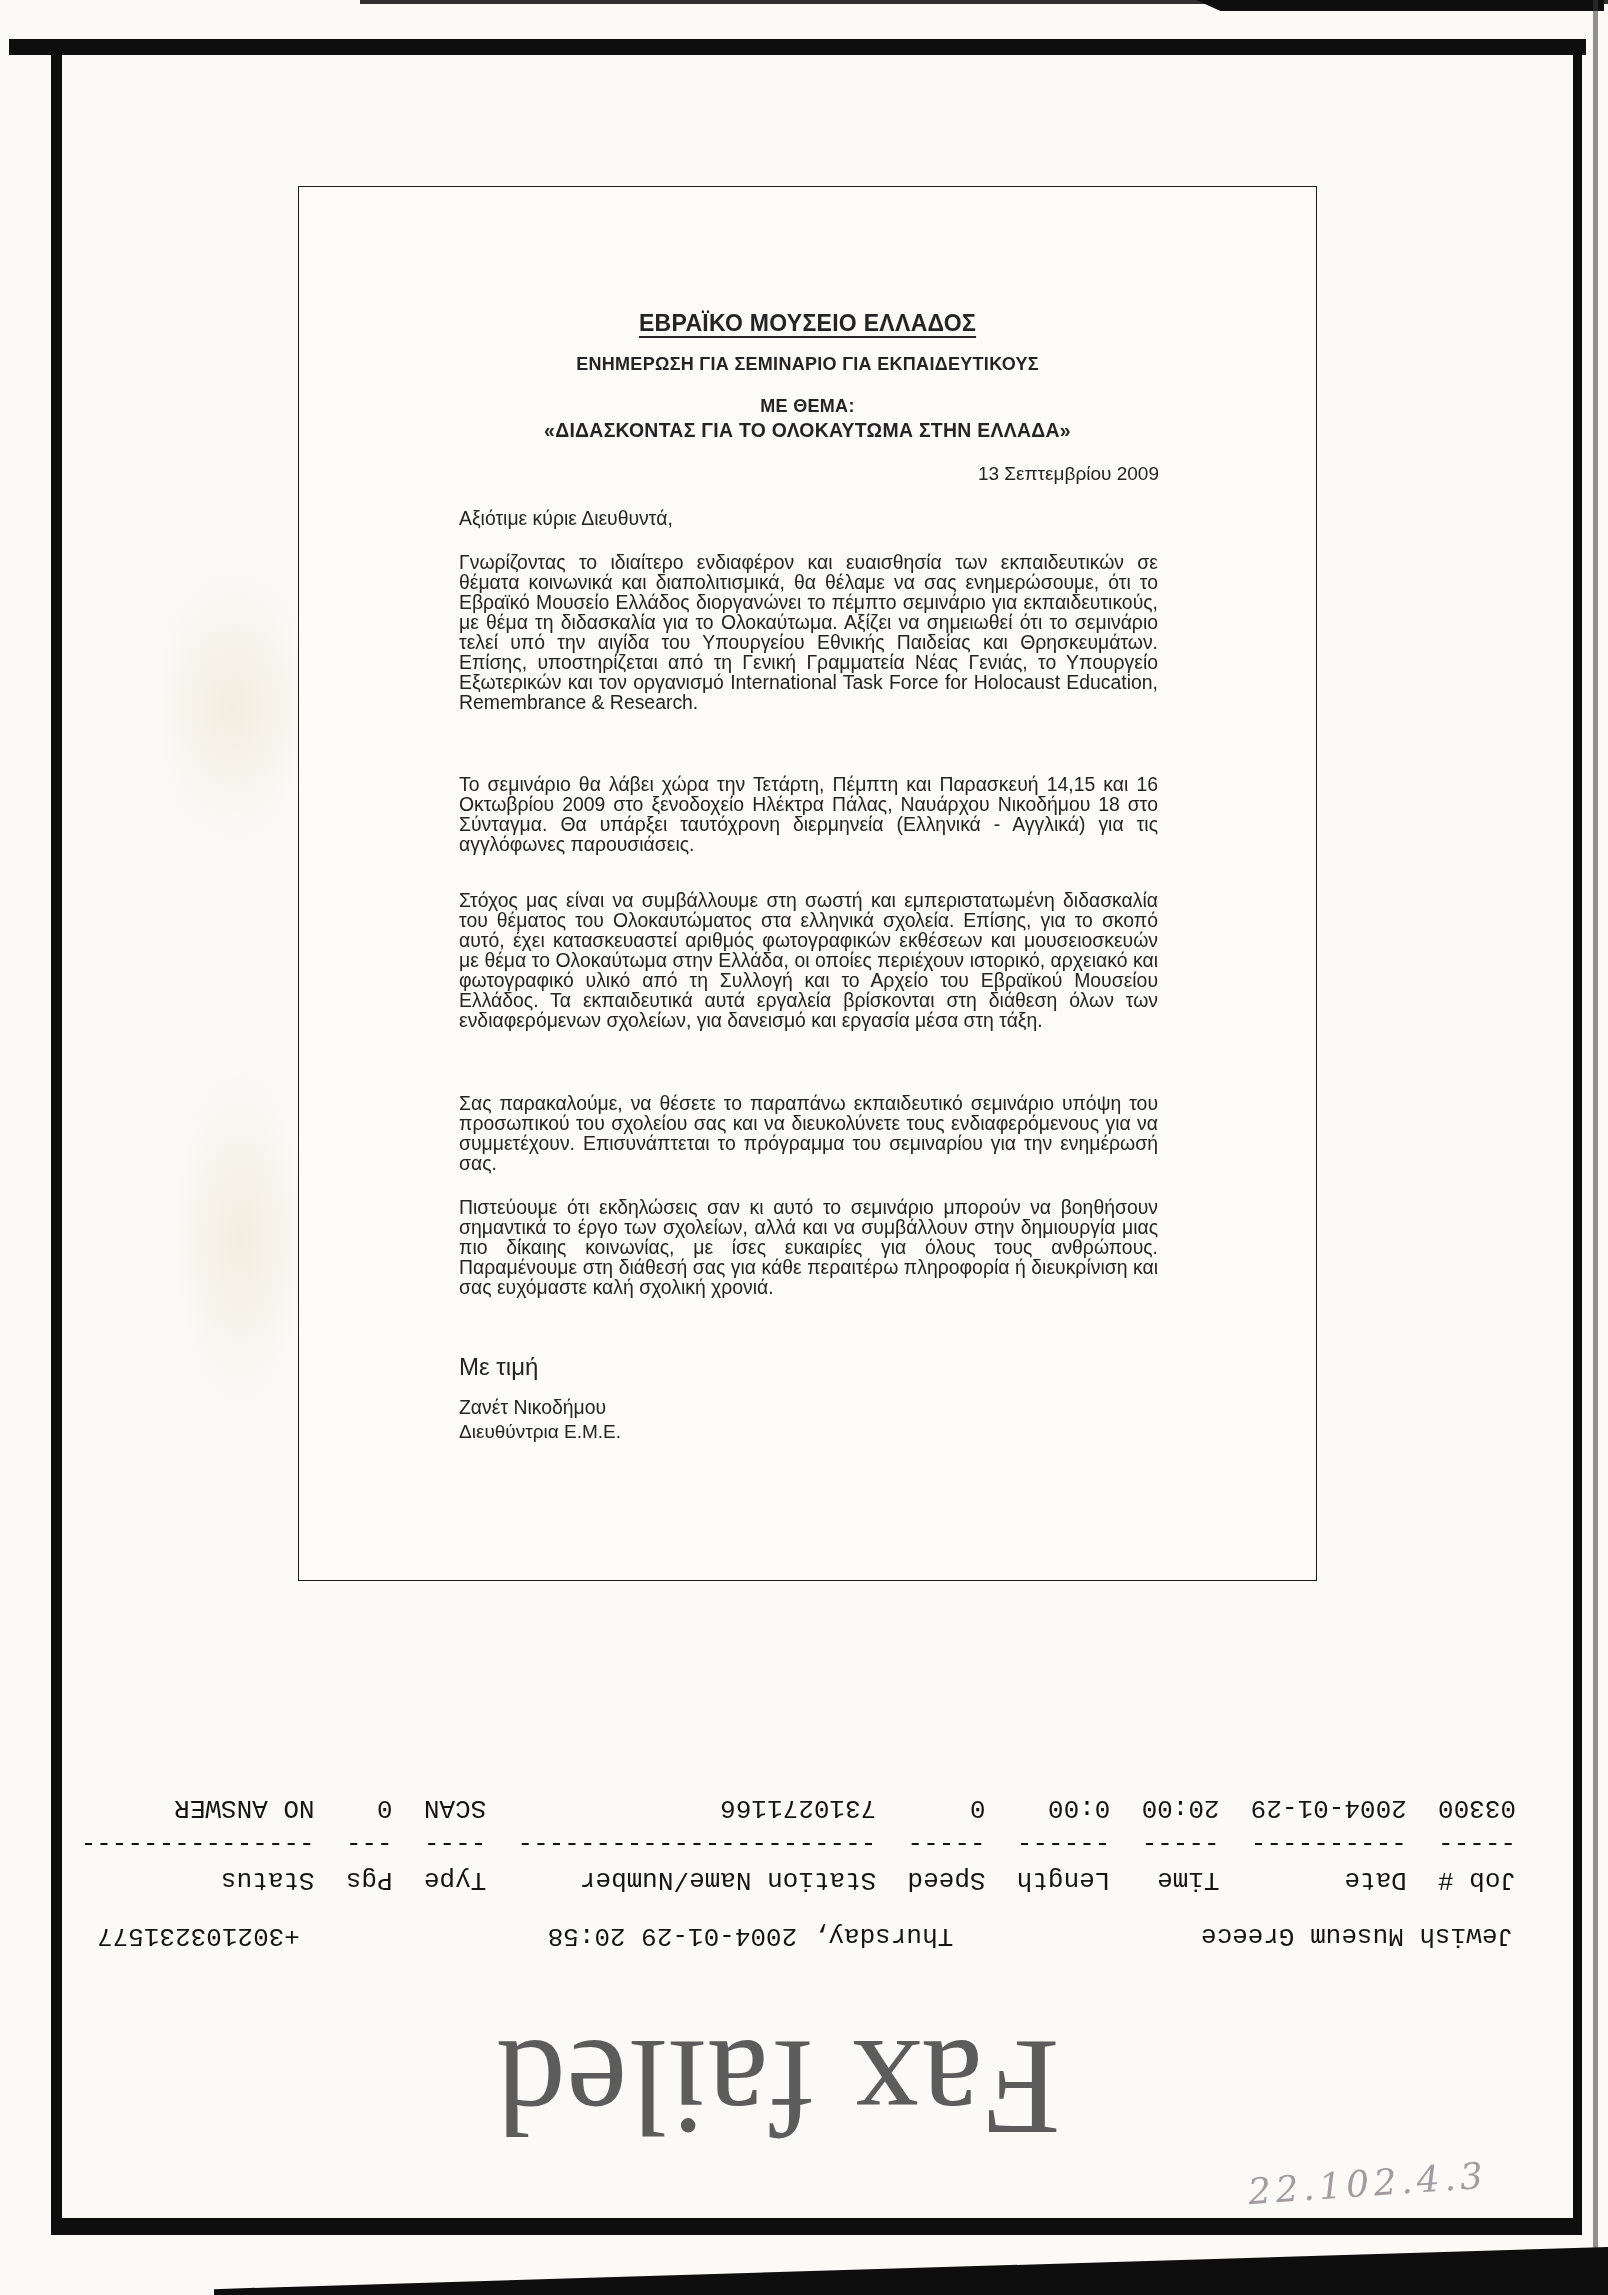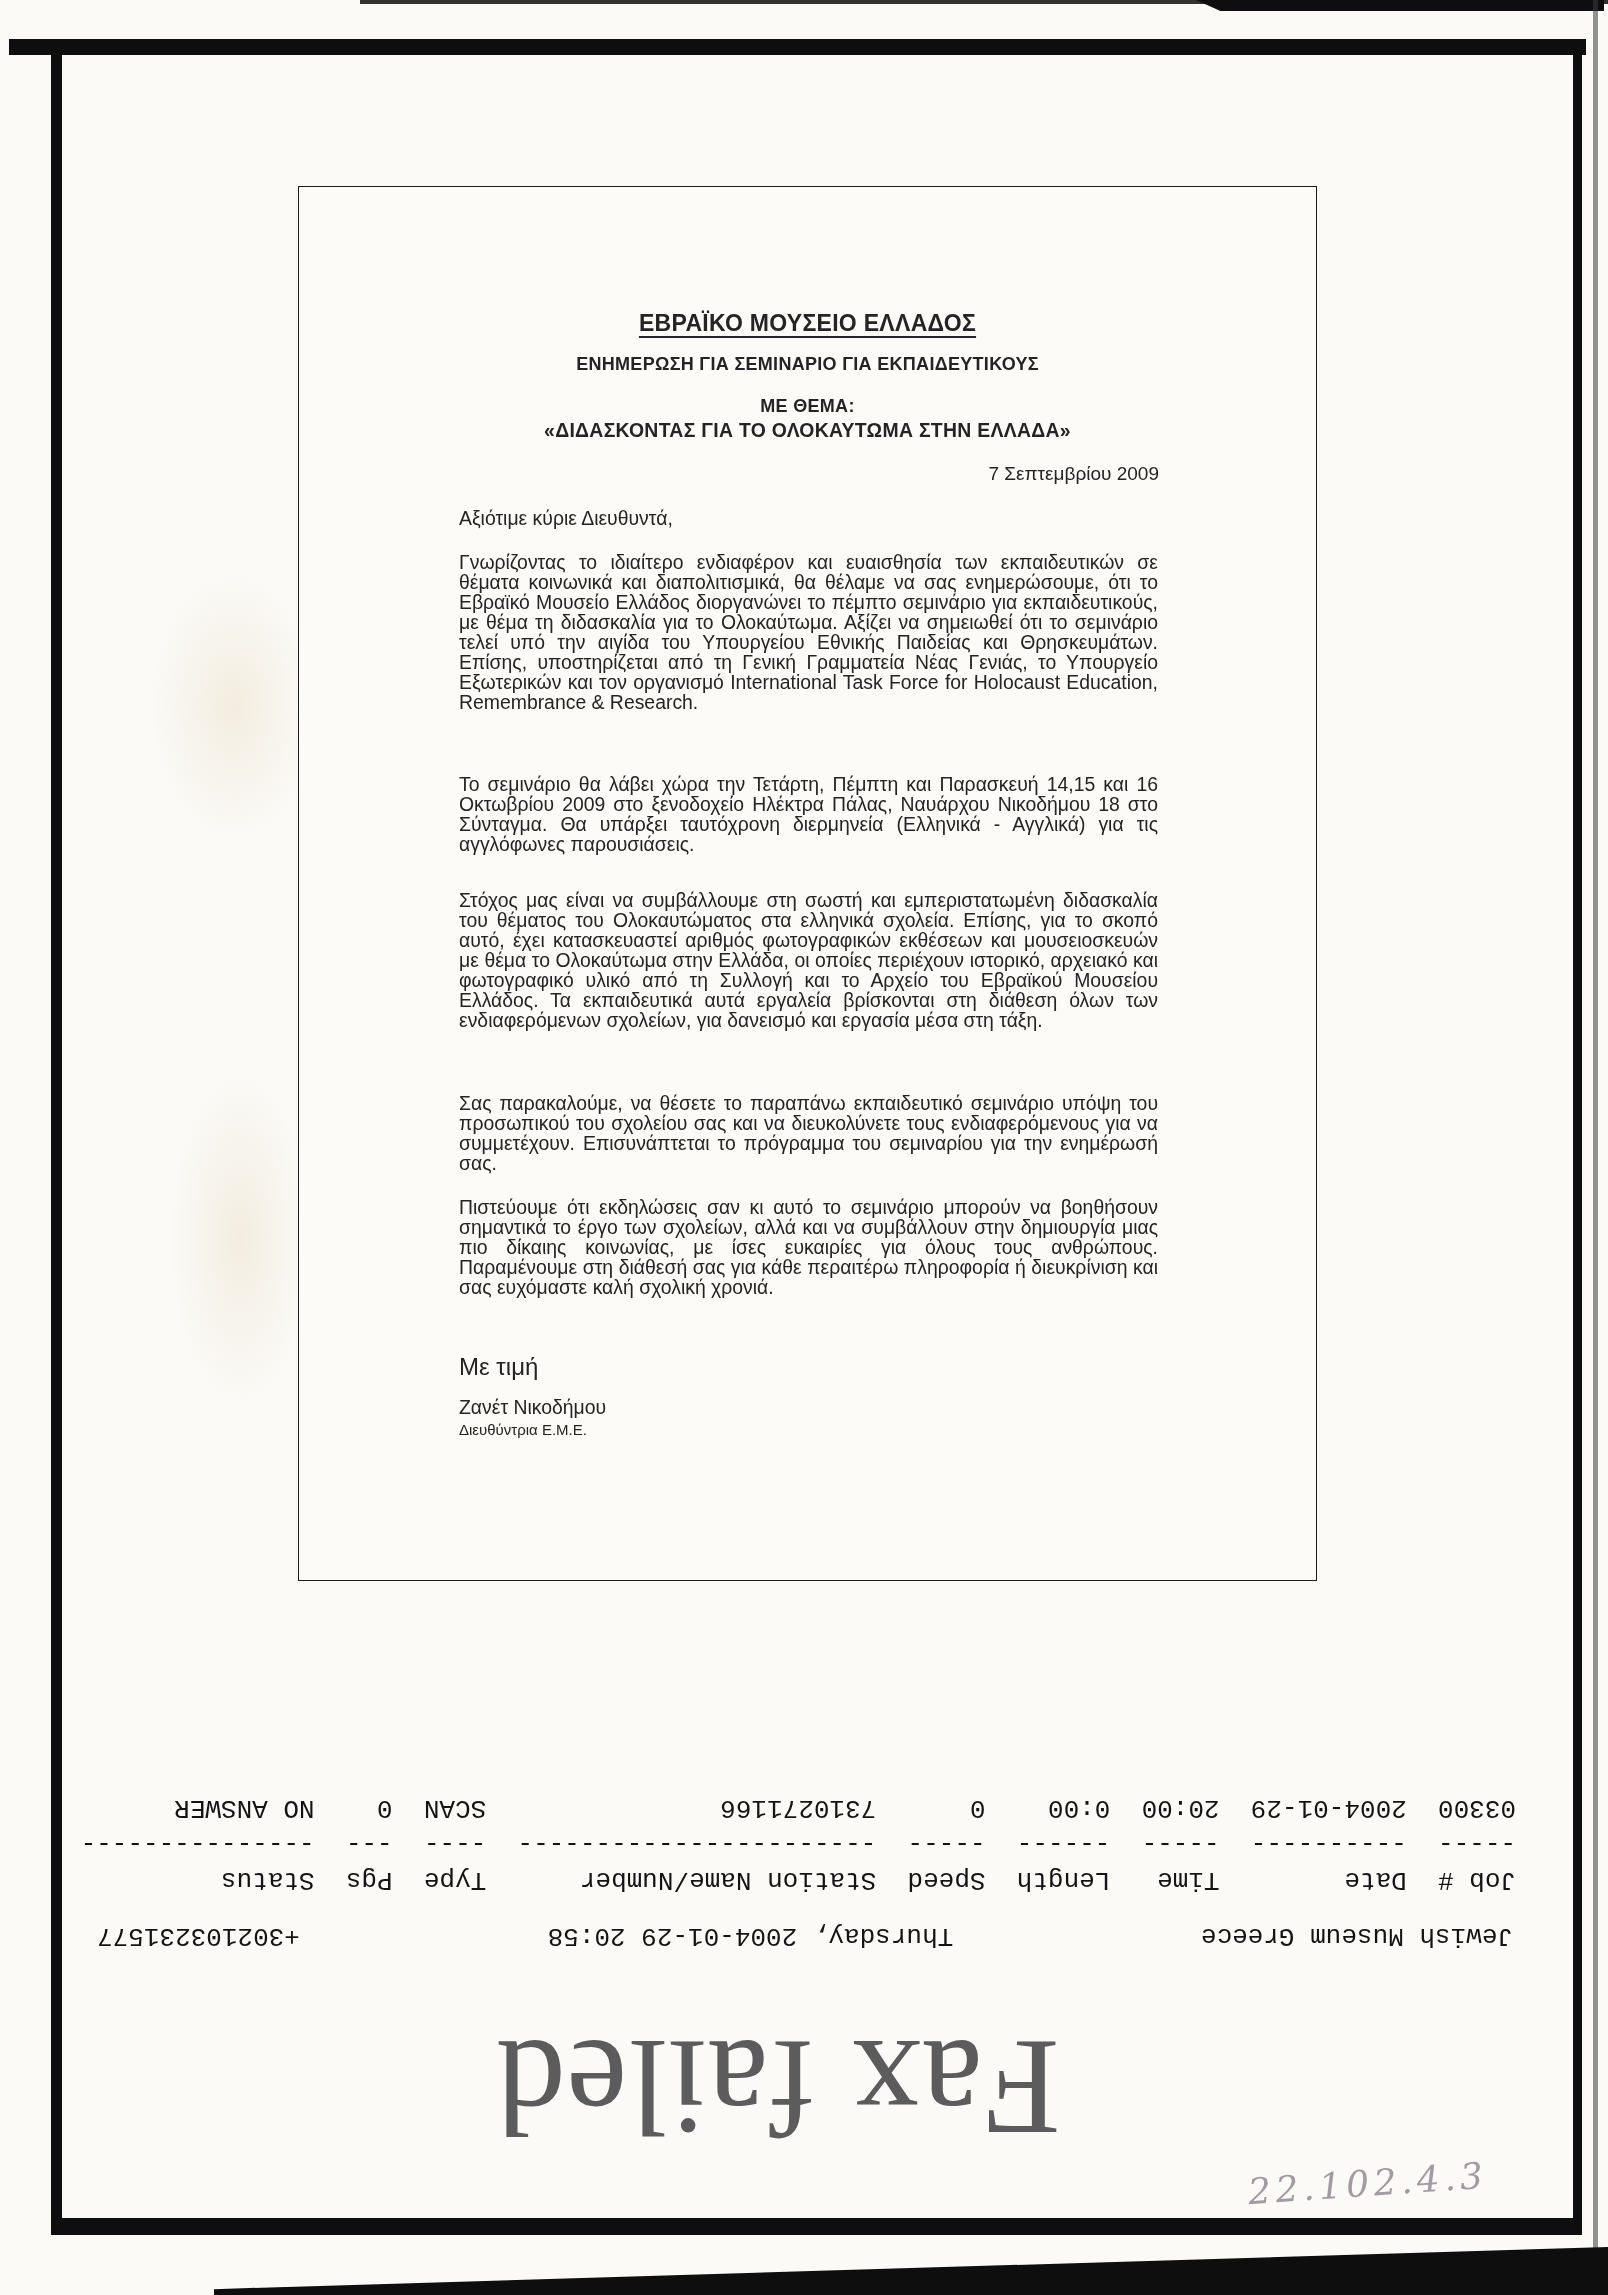--- a/index.html
+++ b/index.html
@@ -34,21 +34,21 @@
   .seminar-title{top:232px;font-size:19.4px;}
   .date-line{position:absolute;top:276px;right:157px;font-size:19px;}
   .salutation{position:absolute;left:160px;top:320px;font-size:19.4px;text-align:center;}
   .para{
     position:absolute;left:160px;width:699px;margin:0;
     font-size:19.4px;line-height:20px;text-align:justify;
   }
   .p1{top:365px;} .p2{top:587px;} .p3{top:703px;} .p4{top:906px;} .p5{top:1010px;}
   .closing{position:absolute;left:160px;top:1166px;font-size:24px;}
   .sig-name{position:absolute;left:160px;top:1209px;font-size:19.4px;}
-  .sig-title{position:absolute;left:160px;top:1234px;font-size:15px;}
+  .sig-title{position:absolute;left:160px;top:1234px;font-size:19px;}
   
   .fax-table{
     position:absolute;left:194px;top:1791px;width:1322px;height:107px;
     transform:rotate(180deg);color:#141414;
     font-family:"Liberation Mono","DejaVu Sans Mono",monospace;
     font-size:26px;line-height:36px;
   }
   .fax-line{white-space:pre;}
   .fax-station-line{
     position:absolute;left:97px;top:1920px;width:1416px;height:32px;
@@ -82,21 +82,21 @@
   <div class="scan-edge-right artifact"></div>
   <div class="artifact bottom-wedge"></div>
   <div class="smudge a"></div>
   <div class="smudge b"></div>
 
   <div class="letter">
     <div class="centered subj1">ΕΝΗΜΕΡΩΣΗ ΓΙΑ ΣΕΜΙΝΑΡΙΟ ΓΙΑ ΕΚΠΑΙΔΕΥΤΙΚΟΥΣ</div>
     <div class="centered org-title">ΕΒΡΑΪΚΟ ΜΟΥΣΕΙΟ ΕΛΛΑΔΟΣ</div>
     <div class="centered subj2">ΜΕ ΘΕΜΑ:</div>
     <div class="centered seminar-title">«ΔΙΔΑΣΚΟΝΤΑΣ ΓΙΑ ΤΟ ΟΛΟΚΑΥΤΩΜΑ ΣΤΗΝ ΕΛΛΑΔΑ»</div>
-    <div class="date-line">7 Σεπτεμβρίου 2009</div>
+    <div class="date-line">13 Σεπτεμβρίου 2009</div>
     <div class="salutation">Αξιότιμε κύριε Διευθυντά,</div>
     <p class="para p1">Γνωρίζοντας το ιδιαίτερο ενδιαφέρον και ευαισθησία των εκπαιδευτικών σε θέματα κοινωνικά και διαπολιτισμικά, θα θέλαμε να σας ενημερώσουμε, ότι το Εβραϊκό Μουσείο Ελλάδος διοργανώνει το πέμπτο σεμινάριο για εκπαιδευτικούς, με θέμα τη διδασκαλία για το Ολοκαύτωμα. Αξίζει να σημειωθεί ότι το σεμινάριο τελεί υπό την αιγίδα του Υπουργείου Εθνικής Παιδείας και Θρησκευμάτων. Επίσης, υποστηρίζεται από τη Γενική Γραμματεία Νέας Γενιάς, το Υπουργείο Εξωτερικών και τον οργανισμό International Task Force for Holocaust Education, Remembrance &amp; Research.</p>
     <p class="para p2">Το σεμινάριο θα λάβει χώρα την Τετάρτη, Πέμπτη και Παρασκευή 14,15 και 16 Οκτωβρίου 2009 στο ξενοδοχείο Ηλέκτρα Πάλας, Ναυάρχου Νικοδήμου 18 στο Σύνταγμα. Θα υπάρξει ταυτόχρονη διερμηνεία (Ελληνικά - Αγγλικά) για τις αγγλόφωνες παρουσιάσεις.</p>
     <p class="para p3">Στόχος μας είναι να συμβάλλουμε στη σωστή και εμπεριστατωμένη διδασκαλία του θέματος του Ολοκαυτώματος στα ελληνικά σχολεία. Επίσης, για το σκοπό αυτό, έχει κατασκευαστεί αριθμός φωτογραφικών εκθέσεων και μουσειοσκευών με θέμα το Ολοκαύτωμα στην Ελλάδα, οι οποίες περιέχουν ιστορικό, αρχειακό και φωτογραφικό υλικό από τη Συλλογή και το Αρχείο του Εβραϊκού Μουσείου Ελλάδος. Τα εκπαιδευτικά αυτά εργαλεία βρίσκονται στη διάθεση όλων των ενδιαφερόμενων σχολείων, για δανεισμό και εργασία μέσα στη τάξη.</p>
     <p class="para p4">Σας παρακαλούμε, να θέσετε το παραπάνω εκπαιδευτικό σεμινάριο υπόψη του προσωπικού του σχολείου σας και να διευκολύνετε τους ενδιαφερόμενους για να συμμετέχουν. Επισυνάπτεται το πρόγραμμα του σεμιναρίου για την ενημέρωσή σας.</p>
     <p class="para p5">Πιστεύουμε ότι εκδηλώσεις σαν κι αυτό το σεμινάριο μπορούν να βοηθήσουν σημαντικά το έργο των σχολείων, αλλά και να συμβάλλουν στην δημιουργία μιας πιο δίκαιης κοινωνίας, με ίσες ευκαιρίες για όλους τους ανθρώπους. Παραμένουμε στη διάθεσή σας για κάθε περαιτέρω πληροφορία ή διευκρίνιση και σας ευχόμαστε καλή σχολική χρονιά.</p>
     <div class="closing">Με τιμή</div>
     <div class="sig-name">Ζανέτ Νικοδήμου</div>
     <div class="sig-title">Διευθύντρια Ε.Μ.Ε.</div>
   </div>

